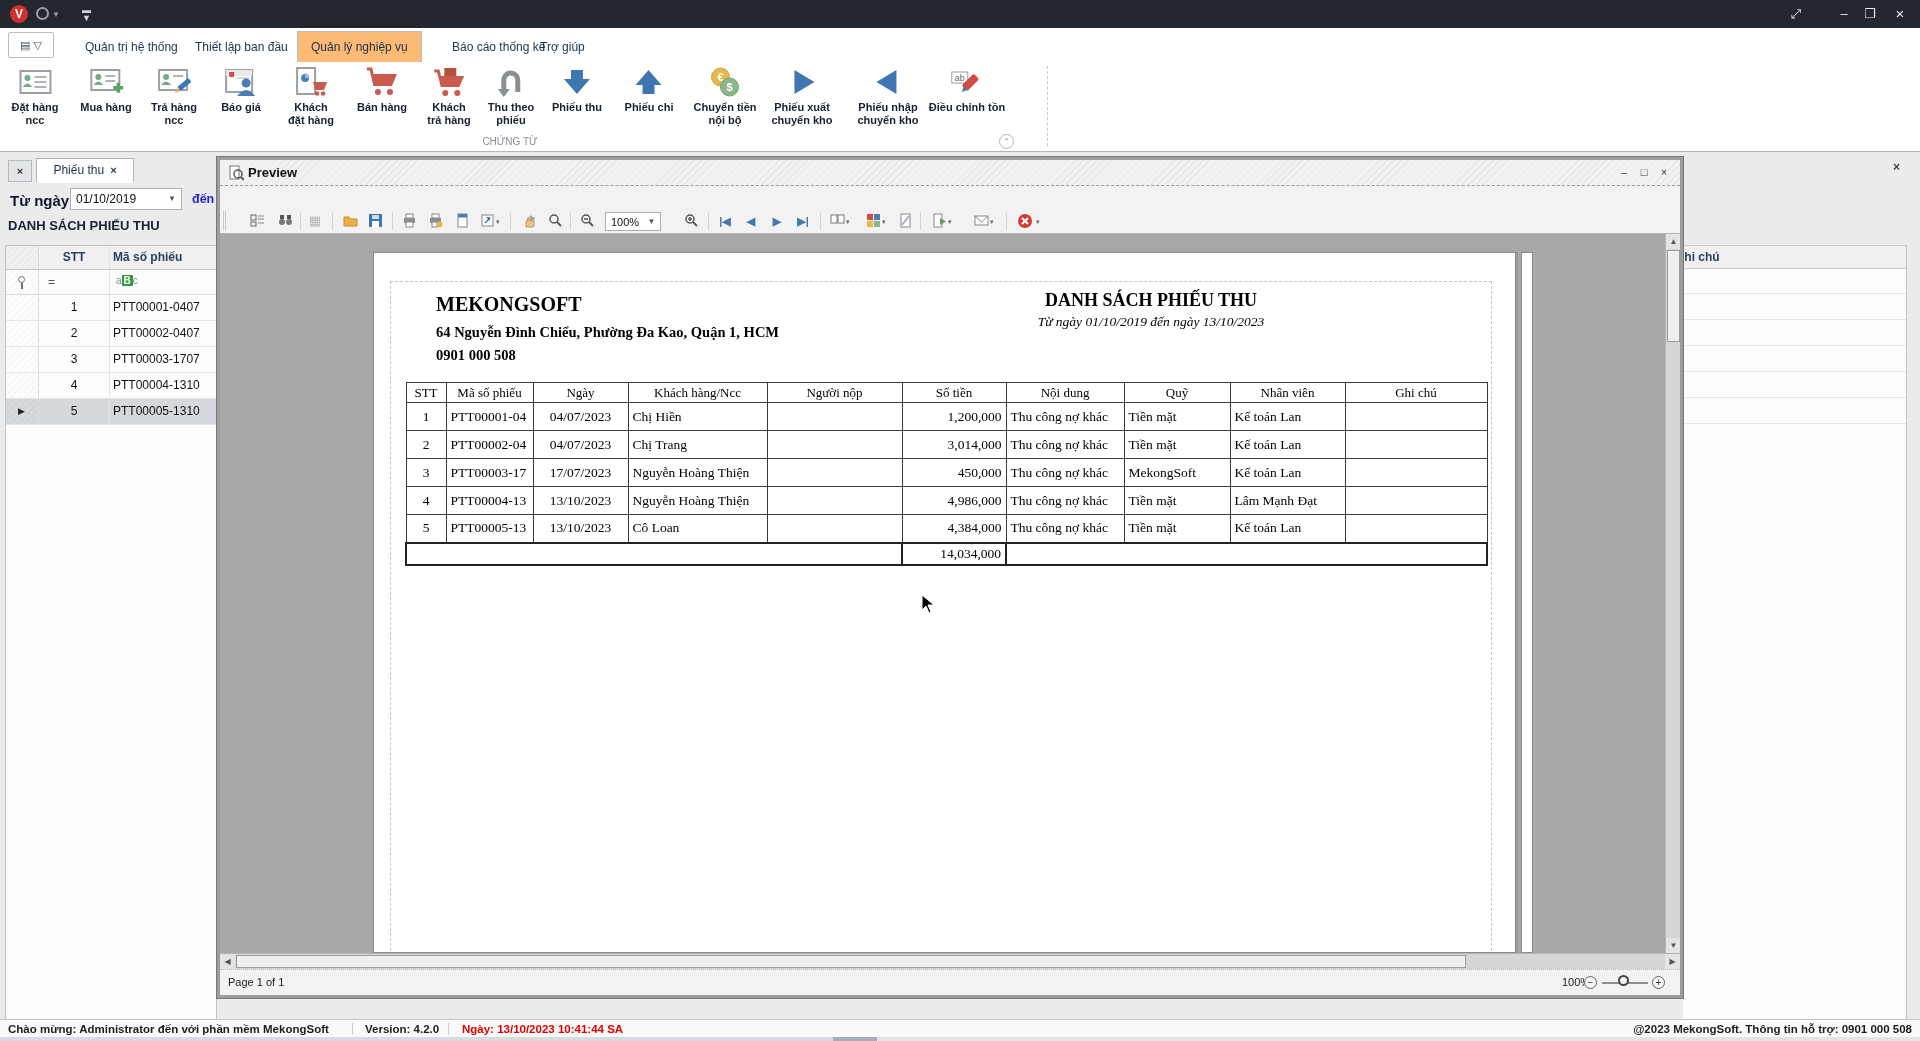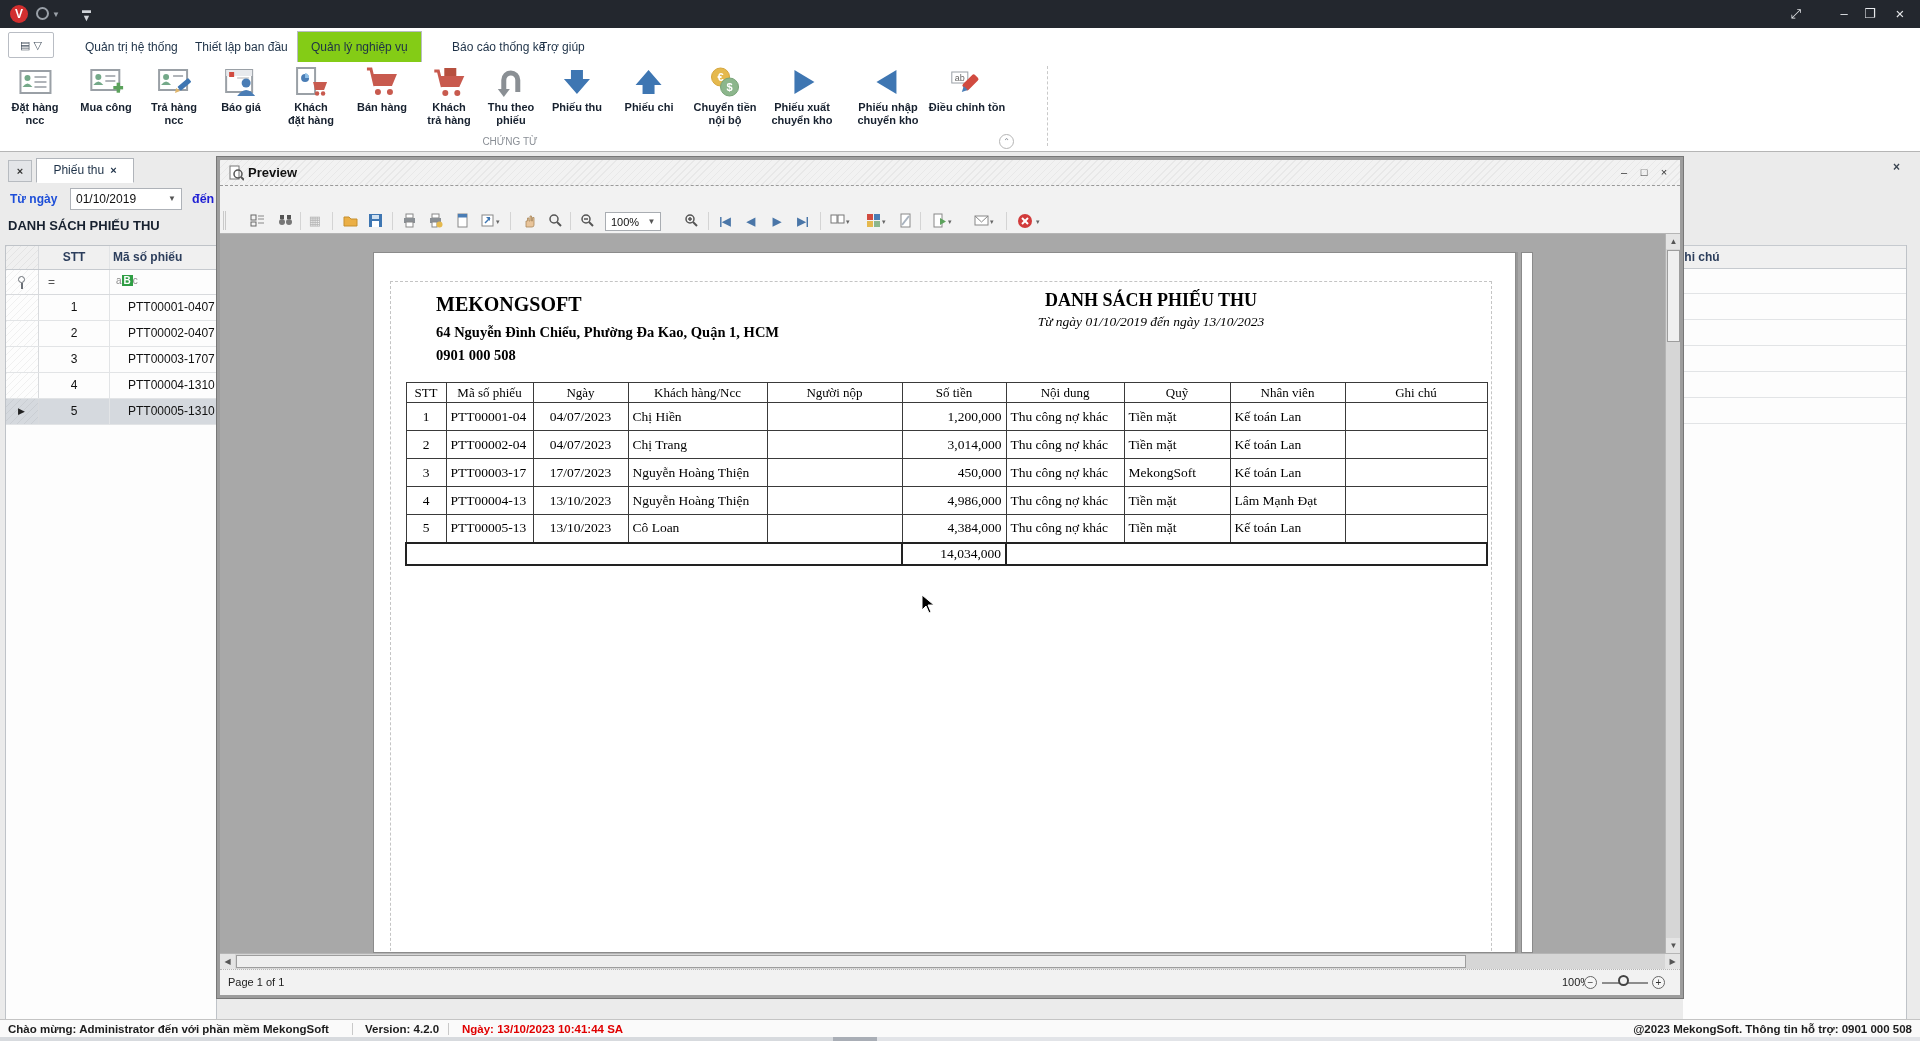--- a/index.html
+++ b/index.html
@@ -15,39 +15,39 @@
   #titlebar .caret { position:absolute; top:10px; color:#9aa0a8; font-size:8px; }
   #titlebar .qat { position:absolute; left:82px; top:6px; color:#cfd3d8; font-size:9px; line-height:8px; text-align:center; }
   #title-text { position:absolute; left:0; right:0; top:6px; text-align:center; font-size:12px; font-weight:bold; }
   #title-text .appname { color:#9aa0a8; font-weight:normal; }
   .winctl { position:absolute; top:4px; width:24px; height:20px; color:#e8eaed; text-align:center; line-height:20px; font-size:13px; }
 
   
   #tabrow { left:0; top:28px; width:1920px; height:34px; background:#ffffff; }
   .appbtn { position:absolute; left:8px; top:4px; width:46px; height:26px; border:1px solid #b9bdc4; border-radius:2px; background:#fff; color:#44505e; font-size:11px; text-align:center; line-height:24px; }
   .rtab { position:absolute; top:5px; height:29px; border:1px solid transparent; color:#1d3147; font-size:12px; text-align:center; line-height:27px; padding:0 13px; }
-  .rtab.active { background:#84cc16; border-color:#b9bdc4; border-bottom-color:#fff; top:3px; height:32px; line-height:30px; }
+  .rtab.active { background:#fdba74; border-color:#b9bdc4; border-bottom-color:#fff; top:3px; height:32px; line-height:30px; }
 
   
   #ribbon { left:0; top:62px; width:1920px; height:90px; background:#fff; border-bottom:1px solid #b5b5b5; }
   .rbtn { position:absolute; top:4px; transform:translateX(-50%); text-align:center; }
   .rbtn .ricon { width:34px; height:32px; margin:0 auto 3px auto; display:block; }
   .rbtn .rlabel { font-size:11px; font-weight:bold; color:#17212f; line-height:13px; white-space:pre-line; }
   #group-label { position:absolute; left:300px; top:74px; width:420px; text-align:center; font-size:10px; color:#8a8f96; }
   #ribbon-sep { position:absolute; left:1047px; top:4px; height:80px; border-left:1px dashed #c9c9c9; }
   #ribbon-collapse { position:absolute; left:999px; top:72px; width:15px; height:15px; border:1px solid #b5b5b5; border-radius:50%; color:#7d828a; font-size:8px; text-align:center; line-height:13px; }
 
   
   #mainbg { left:0; top:152px; width:1920px; height:868px; background:#ebebeb; }
 
   
   .ltab-close { left:8px; top:8px; width:24px; height:22px; border:1px solid #b7bbc0; background:#e3e5e8; color:#333; font-size:11px; font-weight:bold; text-align:center; line-height:20px; }
   .ltab { left:36px; top:6px; width:98px; height:25px; background:#fff; border:1px solid #b0b4ba; border-bottom-color:#fff; font-size:12px; color:#1d3147; line-height:23px; text-align:center; }
   .ltab .x { font-weight:bold; margin-left:6px; font-size:11px; }
-  #from-label { left:10px; top:40px; font-size:12px; font-weight:bold; color:#1d4ed8; }
+  #from-label { left:10px; top:40px; font-size:15px; font-weight:bold; color:#0f172a; }
   #date-editor { left:70px; top:36px; width:112px; height:22px; background:#fff; border:1px solid #aeb2b8; font-size:12px; color:#111; }
   #date-editor .val { position:absolute; left:5px; top:3px; }
   #date-editor .dd { position:absolute; right:1px; top:1px; width:16px; height:18px; text-align:center; font-size:8px; color:#555; line-height:18px; }
   #to-label { left:192px; top:40px; font-size:12.5px; font-weight:bold; color:#1f1fd4; width:24px; overflow:hidden; }
   #list-title { left:8px; top:66px; font-size:13px; font-weight:bold; color:#17212f; }
 
   #lgrid { left:5px; top:93px; width:212px; height:927px; background:#fdfdfd; border:1px solid #bfc3c8; }
   .g-head { position:absolute; left:0; top:0; width:100%; height:24px; background:#f0f0f0; border-bottom:1px solid #c6cacf; }
   .g-head .h1 { position:absolute; left:33px; width:70px; text-align:center; font-weight:bold; color:#2c3e5c; font-size:12px; top:4px; }
   .g-head .h2 { position:absolute; left:107px; font-weight:bold; color:#2c3e5c; font-size:12px; top:4px; }
@@ -55,21 +55,21 @@
   .g-ind { position:absolute; left:0; top:0; width:33px; height:100%; border-right:1px solid #d8dadd; background-image:repeating-linear-gradient(135deg, rgba(0,0,0,0.05) 0 1px, transparent 1px 5px); }
   .g-colline { position:absolute; left:103px; top:0; bottom:0; border-left:1px solid #e2e4e6; }
   .pin { position:absolute; left:12px; top:6px; width:7px; height:7px; border:1.5px solid #6b7077; border-radius:50%; }
   .pin::after { content:""; position:absolute; left:2px; top:6px; width:1.5px; height:6px; background:#6b7077; }
   .f-eq { position:absolute; left:42px; top:5px; color:#555; font-size:12px; }
   .f-abc { position:absolute; left:110px; top:5px; font-size:10px; color:#888; }
   .f-abc b { background:#2f9e44; color:#fff; padding:0 2px; font-size:10px; }
   .g-row { position:absolute; left:0; width:100%; height:26px; border-bottom:1px solid #e2e4e6; background:#fdfdfd; }
   .g-row.sel { background:#d5d9de; }
   .g-row .stt { position:absolute; left:33px; width:70px; text-align:center; top:5px; font-size:12px; color:#111; }
-  .g-row .code { position:absolute; left:107px; top:5px; font-size:12px; color:#111; white-space:nowrap; overflow:hidden; width:104px;margin-left:15px; }
+  .g-row .code { position:absolute; left:107px; top:5px; font-size:12px; color:#111; white-space:nowrap; overflow:hidden; width:104px; }
   .g-row .mark { position:absolute; left:12px; top:7px; font-size:9px; color:#222; }
 
   
   #rgrid { left:1683px; top:245px; width:224px; height:775px; background:#fdfdfd; border-right:1px solid #bfc3c8; }
   #rgrid .rg-head { position:absolute; left:0; top:0; width:100%; height:24px; background:#f0f0f0; border-bottom:1px solid #c6cacf; border-top:1px solid #c6cacf; overflow:hidden; }
   #rgrid .rg-head span { display:inline-block; margin-left:-12px; padding-left:4px; font-weight:bold; color:#2c3e5c; font-size:12px; line-height:23px; }
   .rg-line { position:absolute; left:0; width:100%; border-bottom:1px solid #e2e4e6; }
   #rtab-close { left:1893px; top:160px; color:#3a4450; font-weight:bold; font-size:12px; }
 
   
@@ -176,21 +176,21 @@
   <div class="rbtn" style="left:106px;">
     <svg class="ricon" viewBox="0 0 34 32">
         <rect x="2" y="4" width="28" height="20" fill="#fff" stroke="#9aa0a6" stroke-width="2"></rect>
         <circle cx="9" cy="11" r="3" fill="#74a989"></circle>
         <path d="M4,19 q5,-7 10,0 z" fill="#74a989"></path>
         <line x1="16" y1="10" x2="26" y2="10" stroke="#b0b4b9" stroke-width="2"></line>
         <line x1="16" y1="15" x2="26" y2="15" stroke="#b0b4b9" stroke-width="2"></line>
         <rect x="24" y="20" width="10" height="3.4" fill="#5ba25b"></rect>
         <rect x="27.3" y="16.7" width="3.4" height="10" fill="#5ba25b"></rect>
       </svg>
-    <div class="rlabel">Mua công</div>
+    <div class="rlabel">Mua hàng</div>
   </div>
   <div class="rbtn" style="left:174px;">
     <svg class="ricon" viewBox="0 0 34 32">
         <rect x="2" y="4" width="28" height="20" fill="#fff" stroke="#9aa0a6" stroke-width="2"></rect>
         <circle cx="9" cy="11" r="3" fill="#74a989"></circle>
         <path d="M4,19 q5,-7 10,0 z" fill="#74a989"></path>
         <line x1="16" y1="10" x2="26" y2="10" stroke="#b0b4b9" stroke-width="2"></line>
         <rect x="20" y="16" width="14" height="5" rx="1" transform="rotate(-40 27 18)" fill="#3e76b2"></rect>
         <polygon points="18,27 23,25 19,22" fill="#e0b56a"></polygon>
       </svg>

